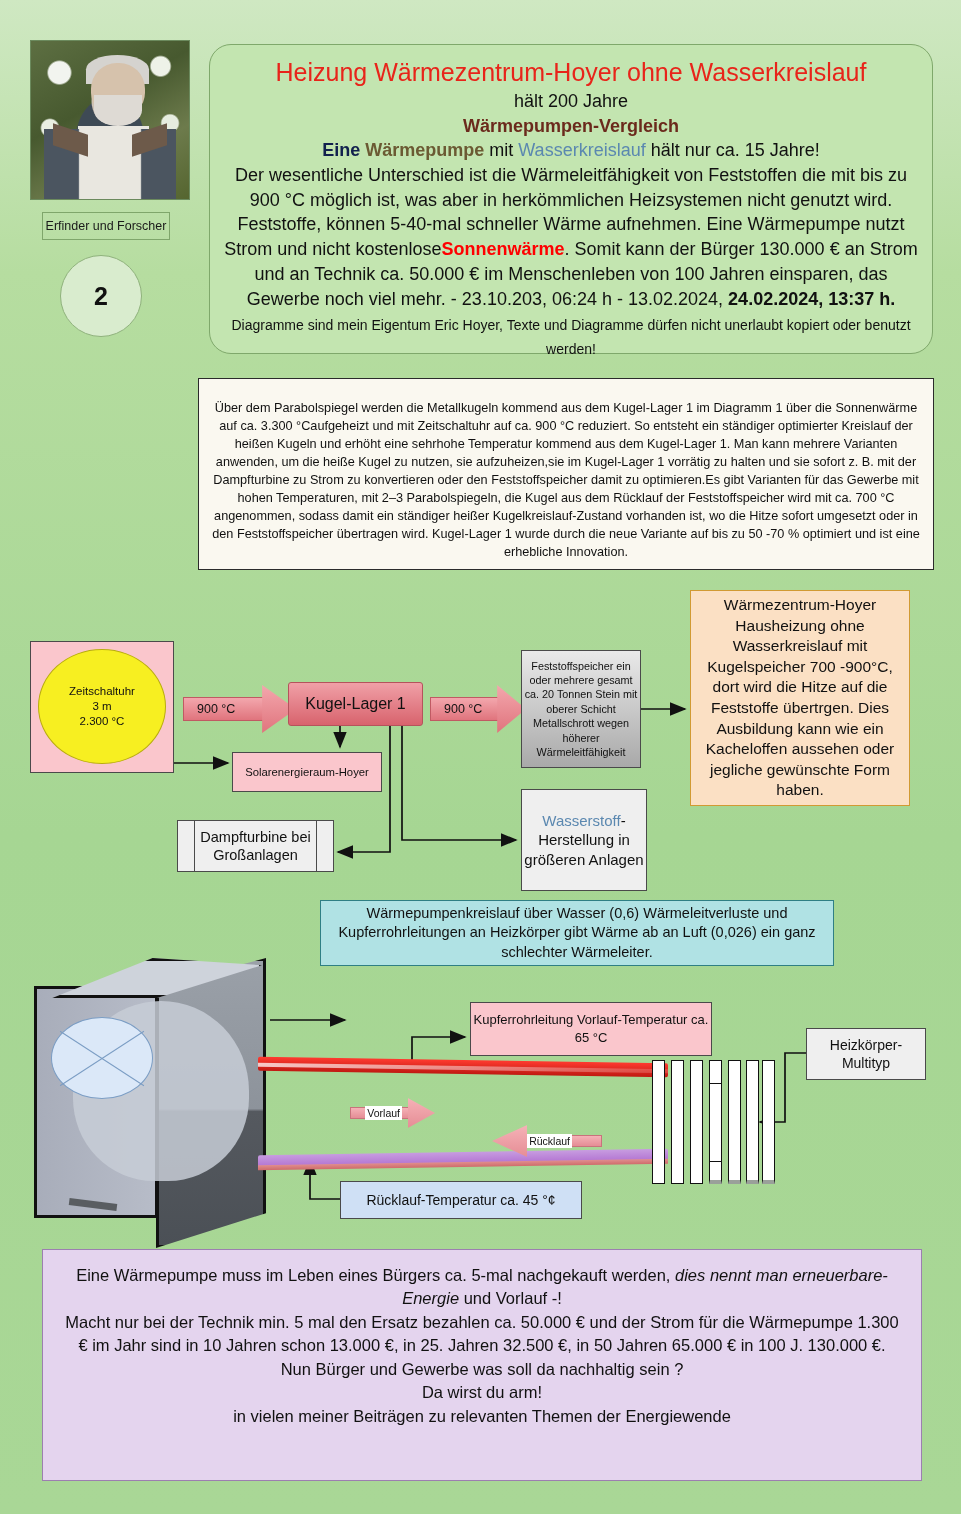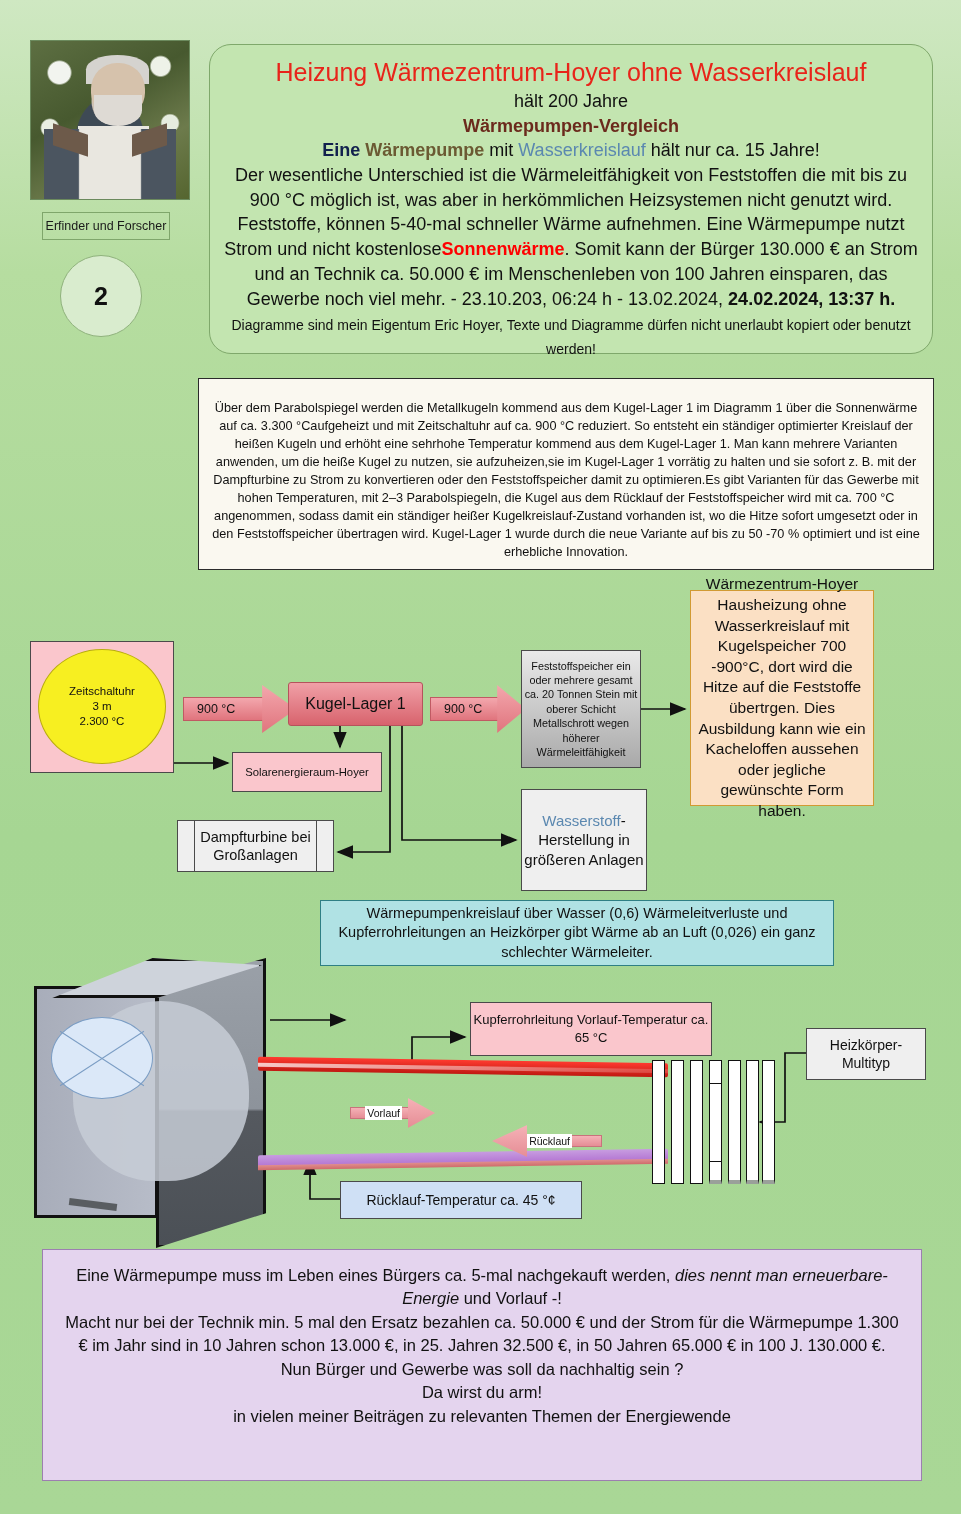--- a/index.html
+++ b/index.html
@@ -100,21 +100,21 @@
 
   #feststoff{left:521px;top:650px;width:120px;height:118px;
      background:linear-gradient(180deg,#e9e9e9,#a9a9a9);border:1px solid #4a4a4a;
      display:flex;align-items:center;justify-content:center;text-align:center;
      font-size:10.8px;line-height:1.33;color:#111;padding:0 2px;box-sizing:border-box;}
 
   #wasserstoff{left:521px;top:789px;width:124px;height:100px;background:#efefef;
      border:1px solid #4a4a4a;display:flex;align-items:center;justify-content:center;
      text-align:center;font-size:15px;line-height:1.3;color:#111;}
 
-  #waermezentrum{left:690px;top:590px;width:184px;height:216px;background:#fbe0c4;
+  #waermezentrum{left:690px;top:590px;width:220px;height:216px;background:#fbe0c4;
      border:1px solid #d19a33;display:flex;align-items:center;justify-content:center;
      text-align:center;font-size:15.5px;line-height:1.33;color:#111;padding:9px 6px;
      box-sizing:border-box;}
 
   
   #wp-note{left:320px;top:900px;width:512px;height:64px;background:#b0e2e4;
      border:1px solid #2f7f84;display:flex;align-items:center;justify-content:center;
      text-align:center;font-size:14.5px;line-height:1.34;color:#111;}
 
   

